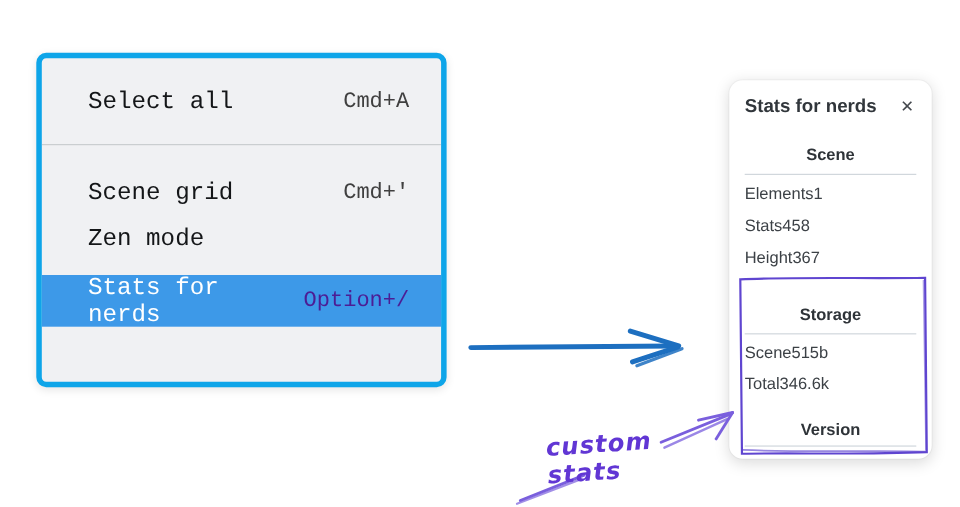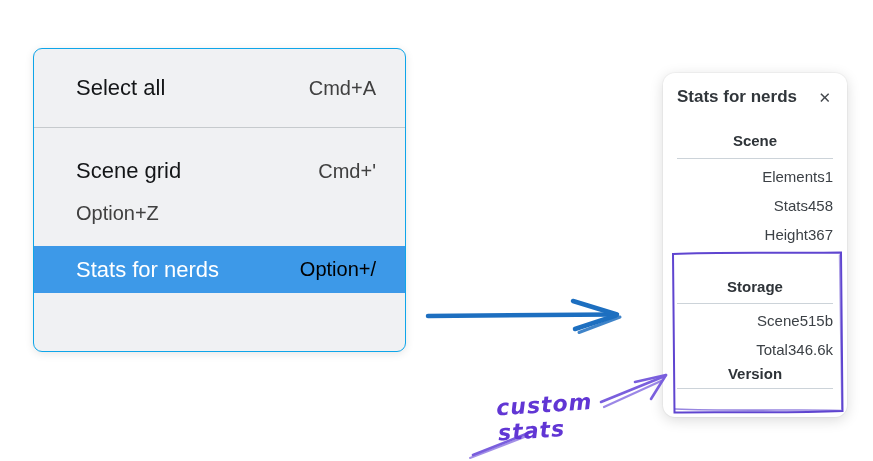--- a/index.html
+++ b/index.html
@@ -5,57 +5,57 @@
   html,body{margin:0;padding:0;}
   body{
     width:873px;height:461px;position:relative;overflow:hidden;
     background:#ffffff;
     font-family:"Liberation Sans", sans-serif;
   }
 
   
   .menu{
     position:absolute;left:33px;top:48px;width:373px;height:304px;
-    background:#f0f1f3;border:1px solid #0ea5e9;border-radius:9px;
+    background:#f0f1f3;border:5px solid #0ea5e9;border-radius:9px;
     box-shadow:0 2px 8px rgba(0,0,0,0.10);
-    box-sizing:border-box;overflow:hidden;
+    box-sizing:border-box;overflow:hidden;font-family:Liberation Mono, monospace;
   }
   .menu-item{
     display:flex;justify-content:space-between;align-items:center;
     padding:0 29px 0 42px;font-size:22px;color:#141618;
   }
   .menu-item .shortcut{color:#404040;font-size:20px;}
   .row-select-all{height:78px;}
   .menu-divider{height:0;border-top:1px solid #c6cacd;}
   .menu-group2{padding-top:22px;}
   .menu-group2 .menu-item{height:42px;}
   .menu-item.selected{
     height:47px;margin-top:12px;background:#3d99e8;color:#ffffff;
   }
-  .menu-item.selected .shortcut{color:#000000;}
+  .menu-item.selected .shortcut{color:#4c1d95;}
 
   
   .panel{
     position:absolute;left:663px;top:73px;width:184px;height:344px;
     background:#ffffff;border-radius:12px;box-sizing:border-box;
     padding:12px 14px 8px 14px;
     box-shadow:0 3px 14px rgba(0,0,0,0.15), 0 0 0 1px rgba(0,0,0,0.03);
     font-size:15px;color:#3c4146;
   }
   .panel-header{display:flex;justify-content:space-between;align-items:center;height:24px;}
   .panel-title{font-weight:bold;font-size:17px;color:#31363b;}
   .panel-close{font-size:15px;color:#45494e;line-height:1;padding:2px;cursor:default;}
   .sec-heading{text-align:center;font-weight:bold;font-size:15px;color:#2e3338;height:20px;line-height:20px;}
   .h-scene{margin-top:22px;}
   .rule{border-top:1px solid #ccd3d9;height:0;}
   .r1{margin-top:7px;margin-bottom:3px;}
-  .stat-row{display:flex;justify-content:flex-end;line-height:29px;}
+  .stat-row{display:flex;justify-content:flex-start;line-height:29px;}
   .h-storage{margin-top:28px;}
   .r2{margin-top:6px;margin-bottom:2px;}
-  .h-version{margin-top:0;}
+  .h-version{margin-top:17px;}
   .r3{margin-top:4px;margin-bottom:3px;}
   .note-row{line-height:29px;}
 
   
   .svg-abs{position:absolute;pointer-events:none;}
   .custom-stats-label{
     position:absolute;left:497px;top:390px;width:160px;
     font-family:"DejaVu Sans", cursive;
     font-style:italic;font-weight:bold;font-size:22px;letter-spacing:1px;
     color:#6136d4;transform:rotate(-4deg);
@@ -69,21 +69,21 @@
     <span>Select all</span>
     <span class="shortcut">Cmd+A</span>
   </div>
   <div class="menu-divider"></div>
   <div class="menu-group2">
     <div class="menu-item">
       <span>Scene grid</span>
       <span class="shortcut">Cmd+'</span>
     </div>
     <div class="menu-item">
-      <span class="shortcut">Option+Z</span>
+      <span>Zen mode</span>
     </div>
     <div class="menu-item selected">
       <span>Stats for nerds</span>
       <span class="shortcut">Option+/</span>
     </div>
   </div>
 </div>
 
 <svg class="svg-abs" style="left:424px;top:297px;" width="210" height="40" viewBox="0 0 210 40">
   <g stroke="#1d6fc0" fill="none" stroke-linecap="round">

